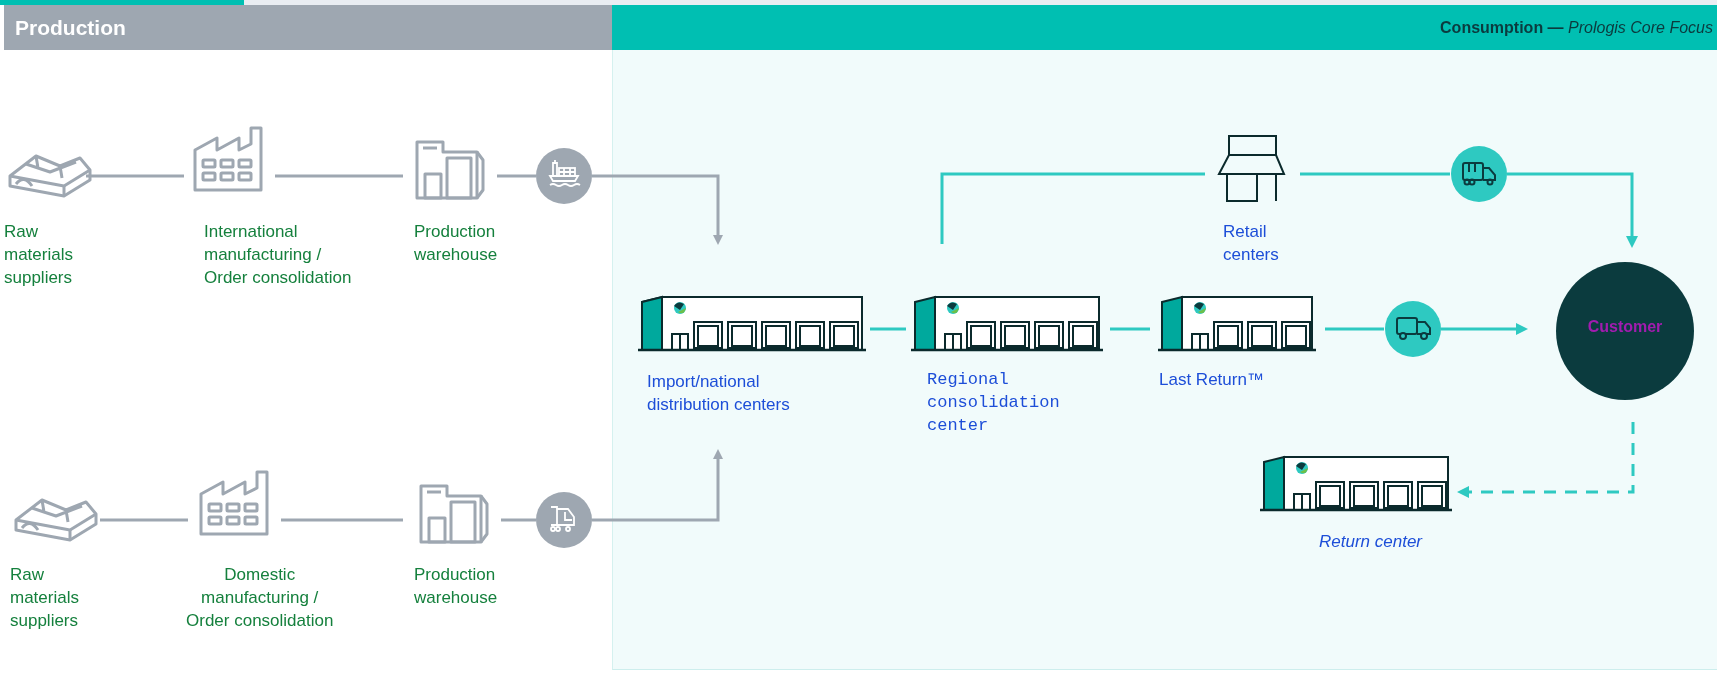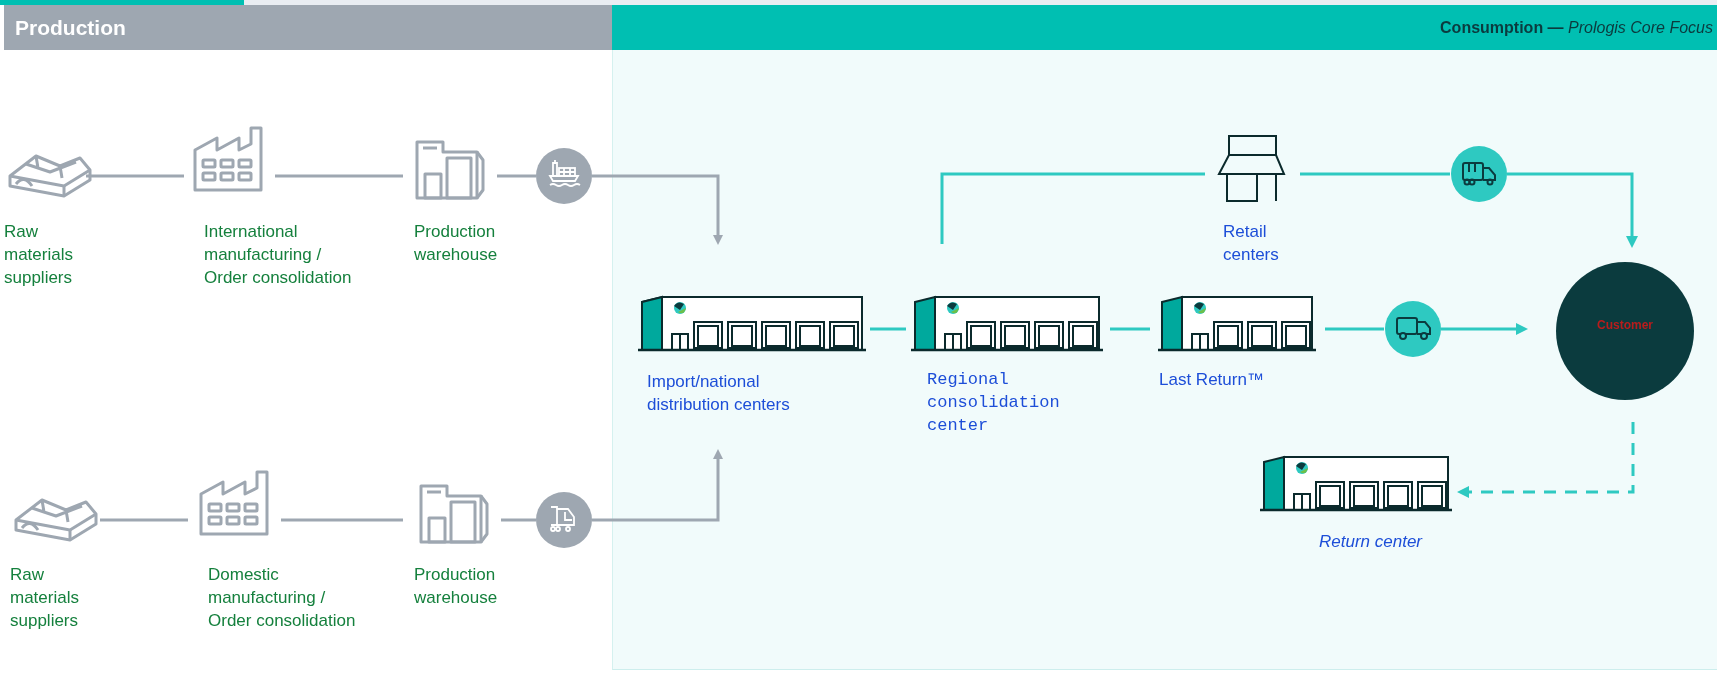--- a/index.html
+++ b/index.html
@@ -26,21 +26,21 @@
     position: absolute; left: 612px; top: 50px; width: 1105px; height: 620px;
     background: #f1fbfb; border-left: 1px solid #d5f1ef; border-bottom: 1px solid #cdeeed;
     box-sizing: border-box;
   }
   svg.diagram { position: absolute; left: 0; top: 0; }
   .lbl { position: absolute; font-size: 17px; line-height: 23px; white-space: nowrap; }
   .lbl.gray { color: #15803d; }
   .lbl.dark { color: #1d4ed8; }
   .customer-lbl {
     position: absolute; left: 1555px; top: 318px; width: 140px; text-align: center;
-    color: #b91c1c; font-weight: bold; font-size: 12px;
+    color: #a21caf; font-weight: bold; font-size: 16px;
   }
 </style>
 </head>
 <body>
 
 <div class="topstrip"></div>
 <div class="topstrip-accent"></div>
 
 <div class="band-prod">
   <span>Production</span>
@@ -267,21 +267,21 @@
 <div class="lbl gray" style="left:414px; top:220px;">
   <div>Production</div>
   <div>warehouse</div>
 </div>
 
 <div class="lbl gray" style="left:10px; top:563px;">
   <div>Raw</div>
   <div>materials</div>
   <div>suppliers</div>
 </div>
-<div class="lbl gray" style="left:208px; top:563px;">
+<div class="lbl gray" style="left:186px; top:563px;text-align:center;">
   <div>Domestic</div>
   <div>manufacturing /</div>
   <div>Order consolidation</div>
 </div>
 <div class="lbl gray" style="left:414px; top:563px;">
   <div>Production</div>
   <div>warehouse</div>
 </div>
 
 <div class="lbl dark" style="left:647px; top:370px;">

